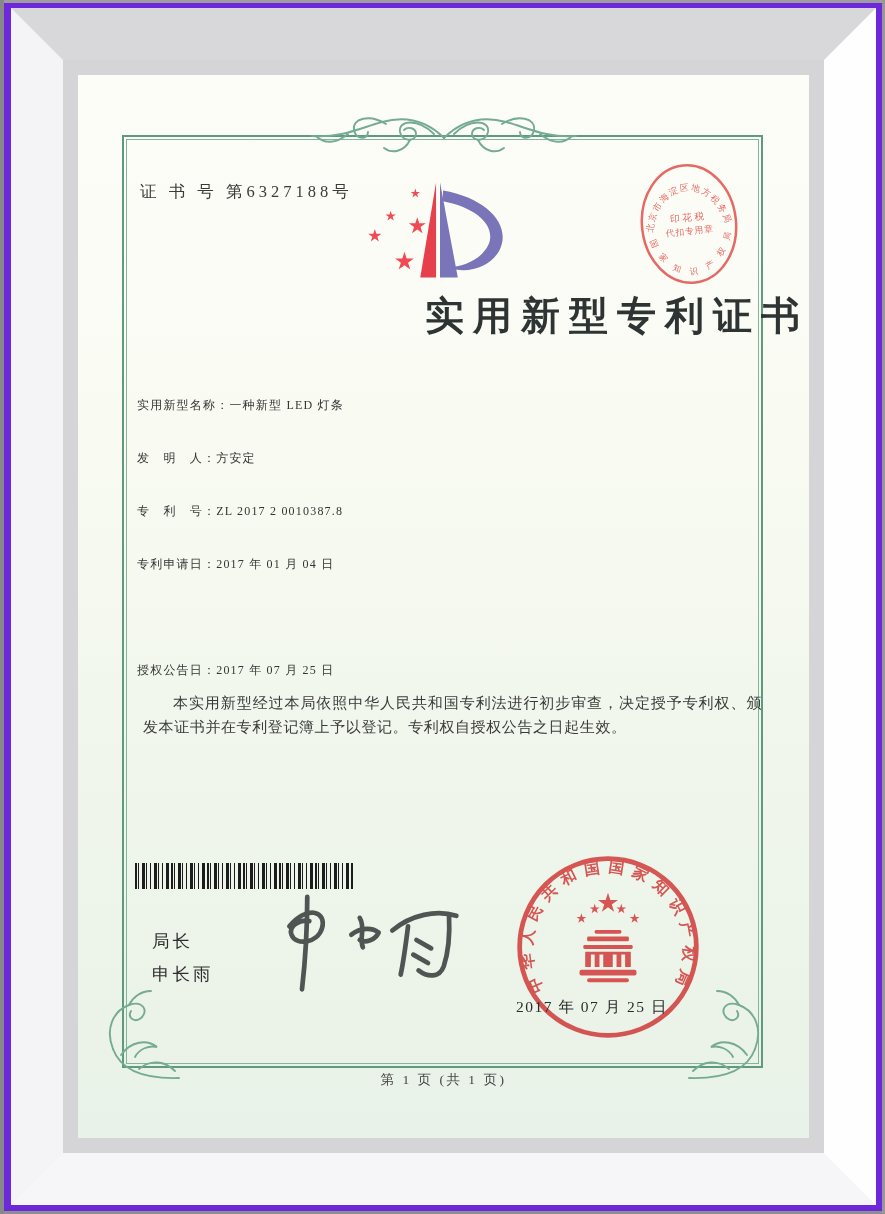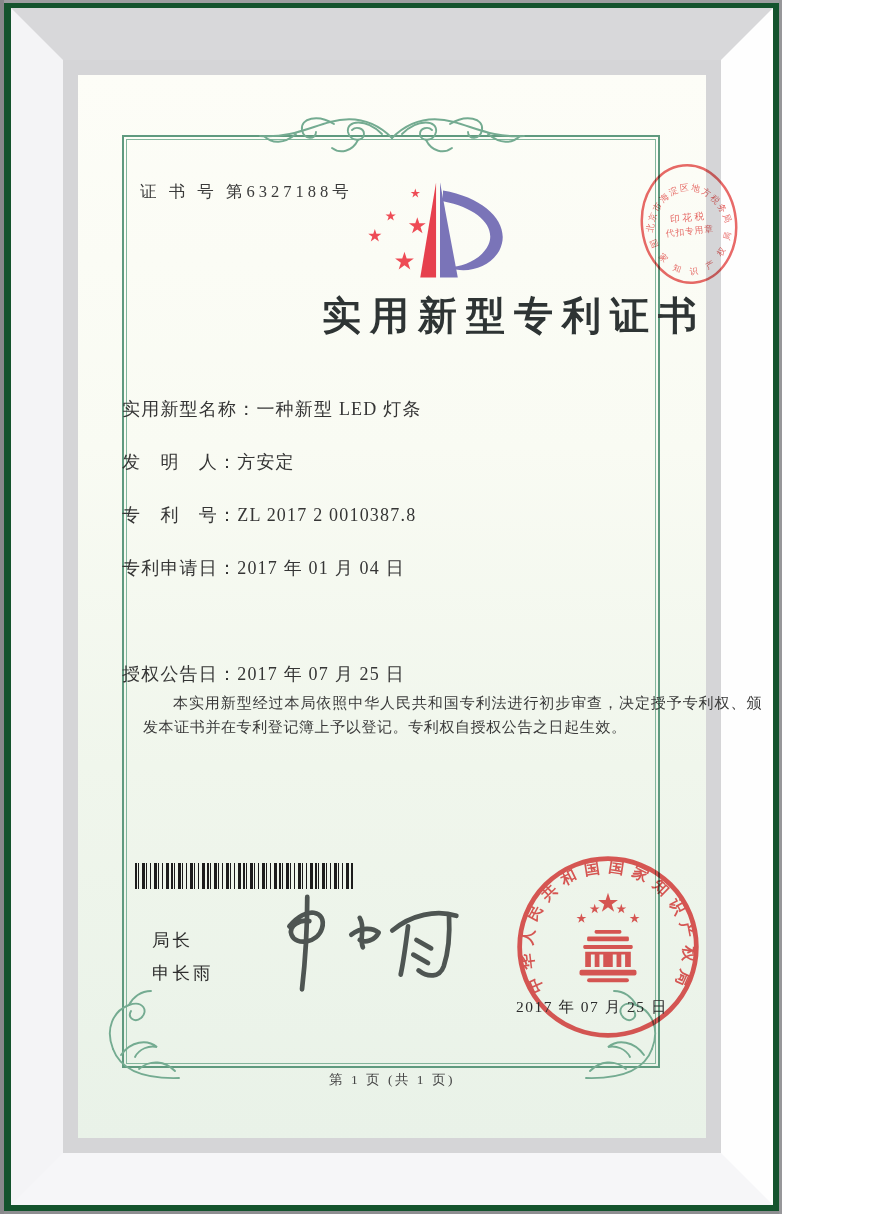--- a/index.html
+++ b/index.html
@@ -1,20 +1,20 @@
 <!DOCTYPE html>
 <html><head>
 <meta charset="utf-8">
 <style>
   * { margin:0; padding:0; box-sizing:border-box; }
   html,body { background:#ffffff; }
   body { font-family:"Liberation Serif","DejaVu Serif",serif; }
 
   .stage {
-    position:relative; width:782px; height:1214px; background:#14532d; overflow:hidden;
+    position:relative; width:885px; height:1214px; background:#6d28d9; overflow:hidden;
     box-shadow: inset 4px 0 0 #88888b, inset -3px 0 0 #97979a, inset 0 3px 0 #9e9ea1, inset 0 -3px 0 #8e8e91;
     padding-left: 32px;
   }
   
   .frame {
     position:absolute; left:11px; top:8px; right:9px; bottom:9px;
     border:52px solid #fdfdfd;
     border-top-color:#d8d8da;
     border-left-color:#f4f4f6;
     border-right-color:#fefefe;
@@ -40,37 +40,37 @@
 
   .cert-no { position:absolute; left:62px; top:106px; font-size:16.5px; letter-spacing:4px; color:#3a3a3a; }
 
   .logo { position:absolute; left:284px; top:98px; width:158px; height:114px; }
 
   .tax-stamp { position:absolute; left:548px; top:80px; width:126px; height:138px; transform:rotate(-6deg); opacity:.85; mix-blend-mode:multiply; }
   .tax-stamp text { fill:#e5504e; font-family:"Liberation Serif","DejaVu Serif",serif; }
 
   .title { position:absolute; left:0; right:0; top:214px; text-align:right; font-size:39px; font-weight:600; letter-spacing:9px; color:#2e3434; }
 
-  .field { position:absolute; left:44px; font-size:18px; letter-spacing:1.2px; color:#353535; white-space:nowrap; }
+  .field { position:absolute; left:59px; font-size:12px; letter-spacing:1.2px; color:#353535; white-space:nowrap; }
   .field .lab { letter-spacing:1.2px; }
 
   .paras { position:absolute; left:50px; top:616px; width:634px; text-align:justify; font-size:15px; line-height:24px; color:#3a3a3a; letter-spacing:.6px; }
   .paras p { text-indent:2em;margin-left:15px; }
 
   .barcode {
     position:absolute; left:57px; top:788px; width:218px; height:26px;
     background-image:repeating-linear-gradient(90deg,
       #1c1c1c 0 2px, transparent 2px 3px, #1c1c1c 3px 4px, transparent 4px 7px,
       #1c1c1c 7px 10px, transparent 10px 11px, #1c1c1c 11px 12px, transparent 12px 15px,
       #1c1c1c 15px 16px, transparent 16px 19px, #1c1c1c 19px 22px, transparent 22px 23px,
       #1c1c1c 23px 24px, transparent 24px 27px, #1c1c1c 27px 28px, transparent 28px 31px,
       #1c1c1c 31px 34px, transparent 34px 36px);
   }
 
-  .signer { position:absolute; left:74px; top:850px; font-family:Liberation Mono, monospace; font-size:17.5px; letter-spacing:3px; color:#2e2e2e; line-height:33px; }
+  .signer { position:absolute; left:74px; top:850px; font-family:Liberation Serif, serif; font-size:17.5px; letter-spacing:3px; color:#2e2e2e; line-height:33px; }
   .signature { position:absolute; left:182px; top:812px; width:210px; height:108px; }
 
   .seal { position:absolute; left:435px; top:777px; width:190px; height:190px; opacity:.9; mix-blend-mode:multiply; }
   .seal text { fill:#e34747; font-family:"Liberation Serif","DejaVu Serif",serif; }
   .issue-date { position:absolute; left:438px; top:922px; z-index:6; font-size:15.5px; letter-spacing:1.5px; color:#2c2c2c; }
 
   .page-footer { position:absolute; left:0; right:0; top:960px; text-align:center; font-size:13.5px; letter-spacing:2.5px; color:#454545;margin-top:36px; }
 
   .gline { stroke:#74ab91; stroke-width:1.9; fill:none; stroke-linecap:round; }
 </style>

